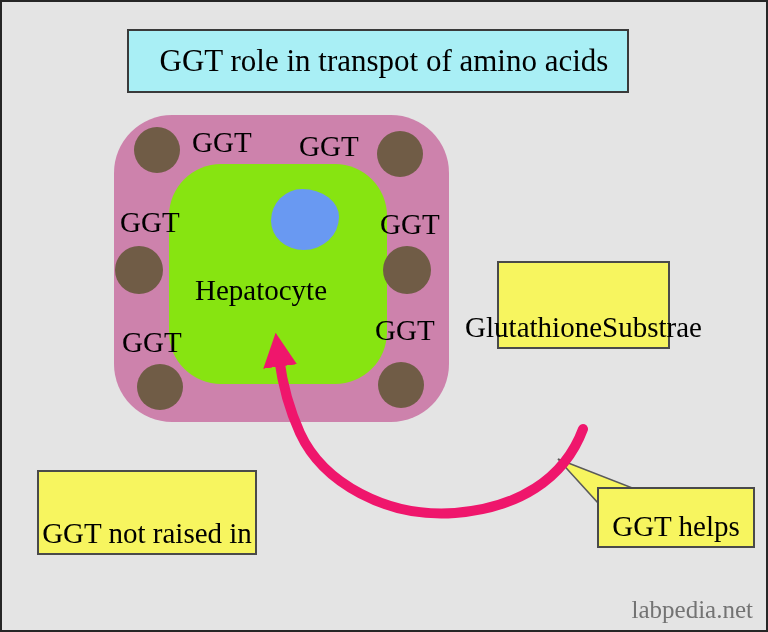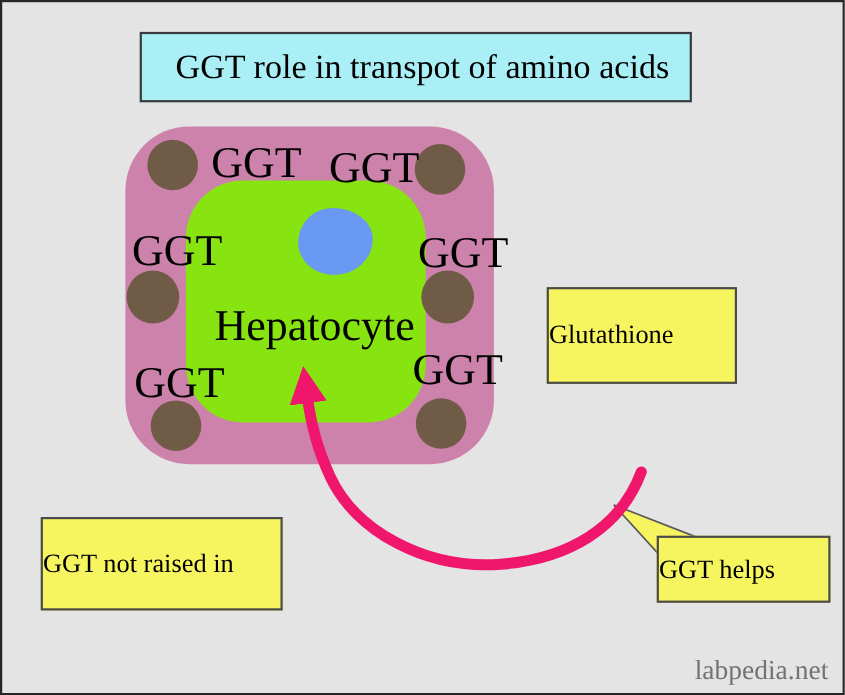--- a/index.html
+++ b/index.html
@@ -42,39 +42,39 @@
   .organelle{
     background:var(--organelle,#705c46);
     border-radius:50%;z-index:2;
   }
   .o1{left:132px;top:125px;width:46px;height:46px;}
   .o2{left:375px;top:129px;width:46px;height:46px;}
   .o3{left:113px;top:244px;width:48px;height:48px;}
   .o4{left:381px;top:244px;width:48px;height:48px;}
   .o5{left:135px;top:362px;width:46px;height:46px;}
   .o6{left:376px;top:360px;width:46px;height:46px;}
-  .cell-label{font-size:40px;line-height:1;z-index:4;white-space:nowrap;}
+  .cell-label{font-size:29px;line-height:1;z-index:4;white-space:nowrap;}
   .g1{left:190px;top:126px;}
   .g2{left:297px;top:130px;}
   .g3{left:118px;top:206px;}
   .g4{left:378px;top:208px;}
   .g5{left:120px;top:326px;}
   .g6{left:373px;top:314px;}
   .hepatocyte{left:193px;top:274px;}
   
   .overlay{left:0;top:0;width:768px;height:632px;z-index:5;pointer-events:none;}
   .arrow-path{stroke:var(--arrow,#ef166c);stroke-width:10;fill:none;stroke-linecap:round;}
   .arrow-head{fill:var(--arrow,#ef166c);}
   .wedge{fill:var(--note_yellow,#f7f55f);stroke:#5a5a5a;stroke-width:1.5;}
   
   .note{
     background:var(--note_yellow,#f7f55f);
     border:2px solid #4a4a4a;box-sizing:border-box;
-    display:flex;flex-direction:column;align-items:flex-start;justify-content:center;
-    font-size:24px;line-height:40px;text-align:center;z-index:10;
+    display:flex;align-items:flex-end;justify-content:center;
+    font-size:29px;line-height:40px;text-align:center;z-index:10;
     white-space:nowrap;
   }
   .glutathione-box{left:495px;top:259px;width:173px;height:88px;}
   .amino-box{left:486px;top:378px;width:211px;height:49px;}
   .ggt-helps-box{left:595px;top:485px;width:158px;height:61px;}
   .bone-box{left:35px;top:468px;width:220px;height:85px;}
   .transport-box{
     left:339px;top:513px;width:224px;height:94px;
     background:var(--note_bright_yellow,#fdfd00);line-height:42px;
   }
@@ -117,20 +117,21 @@
       <marker id="arrowhead" viewBox="0 0 10 10" refX="2.5" refY="5" markerWidth="3.4" markerHeight="3.4" orient="auto-start-reverse">
         <path class="arrow-head" d="M 0 0 L 10 5 L 0 10 z"></path>
       </marker>
     </defs>
     <polygon class="wedge" points="556,457 633,487 597,502"></polygon>
     <path class="arrow-path" marker-end="url(#arrowhead)" d="M 581 427 C 562 478 515 506 453 511 C 385 516 321 481 298 431 C 287 407 281 386 277 356"></path>
   </svg>
 
   <div class="abs note glutathione-box">
     <span>Glutathione</span>
+    <span>Substrae</span>
   </div>
 
 
   <div class="abs note ggt-helps-box">
     <span>GGT helps</span>
   </div>
 
   <div class="abs note bone-box">
     <span>GGT not raised in</span>
   </div>

